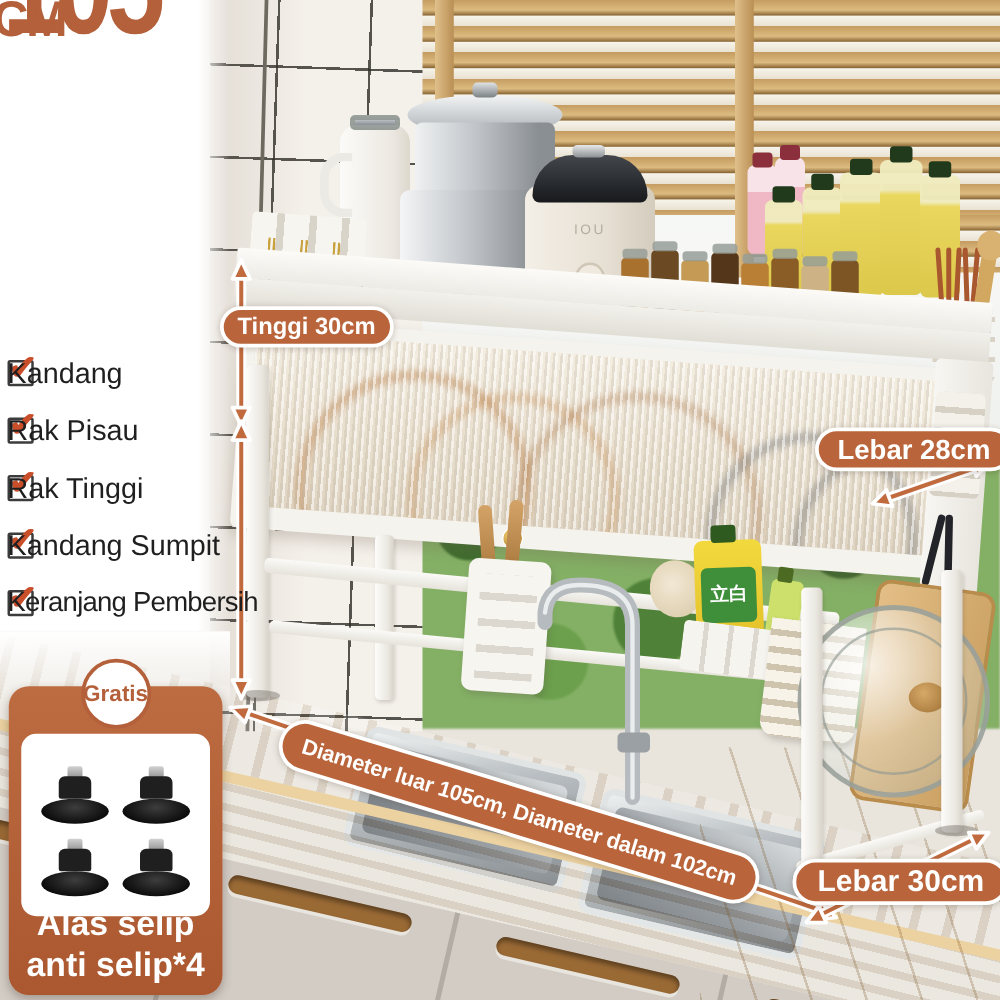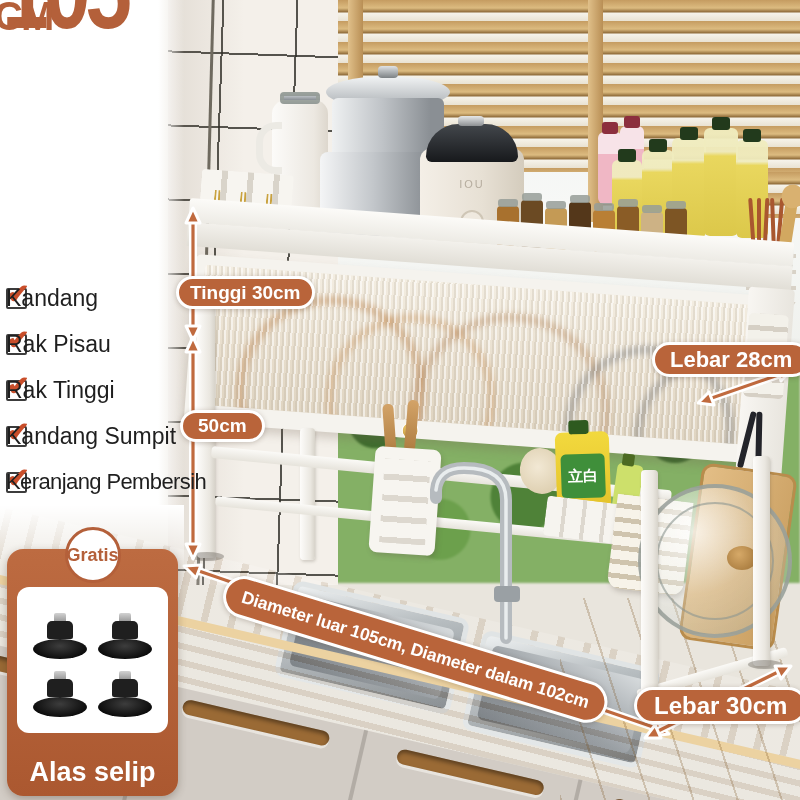--- a/index.html
+++ b/index.html
@@ -186,21 +186,21 @@
 
   
   .white-panel{left:0;top:0;width:184px;height:505px;z-index:30;
     background:linear-gradient(90deg,#ffffff 86%,rgba(255,255,255,0));}
   .white-fade{left:0;top:505px;width:184px;height:70px;z-index:30;
     background:linear-gradient(180deg,#ffffff,rgba(255,255,255,0));}
   .anno{left:0;top:0;width:800px;height:800px;z-index:40;pointer-events:none;}
   .pill{z-index:45;background:var(--c-pill,#b9643a);border:3px solid #fff;border-radius:20px;
     color:#fff;font-weight:bold;display:flex;align-items:center;justify-content:center;
     white-space:nowrap;box-shadow:0 1px 5px rgba(60,40,25,.25);}
-  .pill-tinggi{left:176px;top:245px;height:33px;padding:0 11px;font-size:19px;margin-top:31px;}
+  .pill-tinggi{left:176px;top:245px;height:33px;padding:0 11px;font-size:19px;}
   .pill-50{left:180px;top:410px;height:32px;padding:0 15px;font-size:19px;}
   .pill-l28{left:652px;top:342px;height:35px;padding:0 15px;font-size:22px;}
   .pill-l30{left:634px;top:687px;height:37px;padding:0 17px;font-size:24px;}
   .pill-diam{left:224px;top:570px;height:42px;padding:0 16px;font-size:17.5px;letter-spacing:-.2px;
     transform:rotate(17deg);transform-origin:0 50%;border-radius:24px;}
 
   
   .lc{z-index:46;}
   .size105{left:2px;top:34px;display:flex;align-items:flex-end;color:var(--c-accent,#b4603a);}
   .size105 .num{font-size:100px;font-weight:bold;line-height:.82;letter-spacing:-6px;
@@ -439,21 +439,20 @@
       <polygon points="669,734 652,736 657,722" fill="var(--c-arrow,#c06a3e)" stroke="#fff" stroke-width="3"></polygon>
 
       <path d="M654 733 L782 670" stroke="#fff" stroke-width="8" fill="none"></path>
       <path d="M654 733 L782 670" stroke="var(--c-arrow,#c06a3e)" stroke-width="3.2" fill="none"></path>
       <polygon points="791,666 781,679 775,666" fill="var(--c-arrow,#c06a3e)" stroke="#fff" stroke-width="3"></polygon>
       <polygon points="645,738 661,738 655,725" fill="var(--c-arrow,#c06a3e)" stroke="#fff" stroke-width="3"></polygon>
     </g>
   </svg>
 
   <div class="pill pill-tinggi">Tinggi 30cm</div>
-  <div class="pill pill-50">50cm</div>
   <div class="pill pill-l28">Lebar 28cm</div>
   <div class="pill pill-diam">Diameter luar 105cm, Diameter dalam 102cm</div>
   <div class="pill pill-l30">Lebar 30cm</div>
 
   <div class="lc size105">
     <span class="num">105</span>
     <span class="unit">CM</span>
   </div>
 
   <div class="lc features">
@@ -508,16 +507,17 @@
           <div class="base"></div>
         </div>
       <div class="foot">
           <div class="tip"></div>
           <div class="neck"></div>
           <div class="base"></div>
         </div>
     </div>
     <div class="gratis-cap">
       <div style="position:static">Alas selip</div>
+      <div style="position:static">anti selip*4</div>
     </div>
   </div>
 
 </div>
 
 </body></html>

